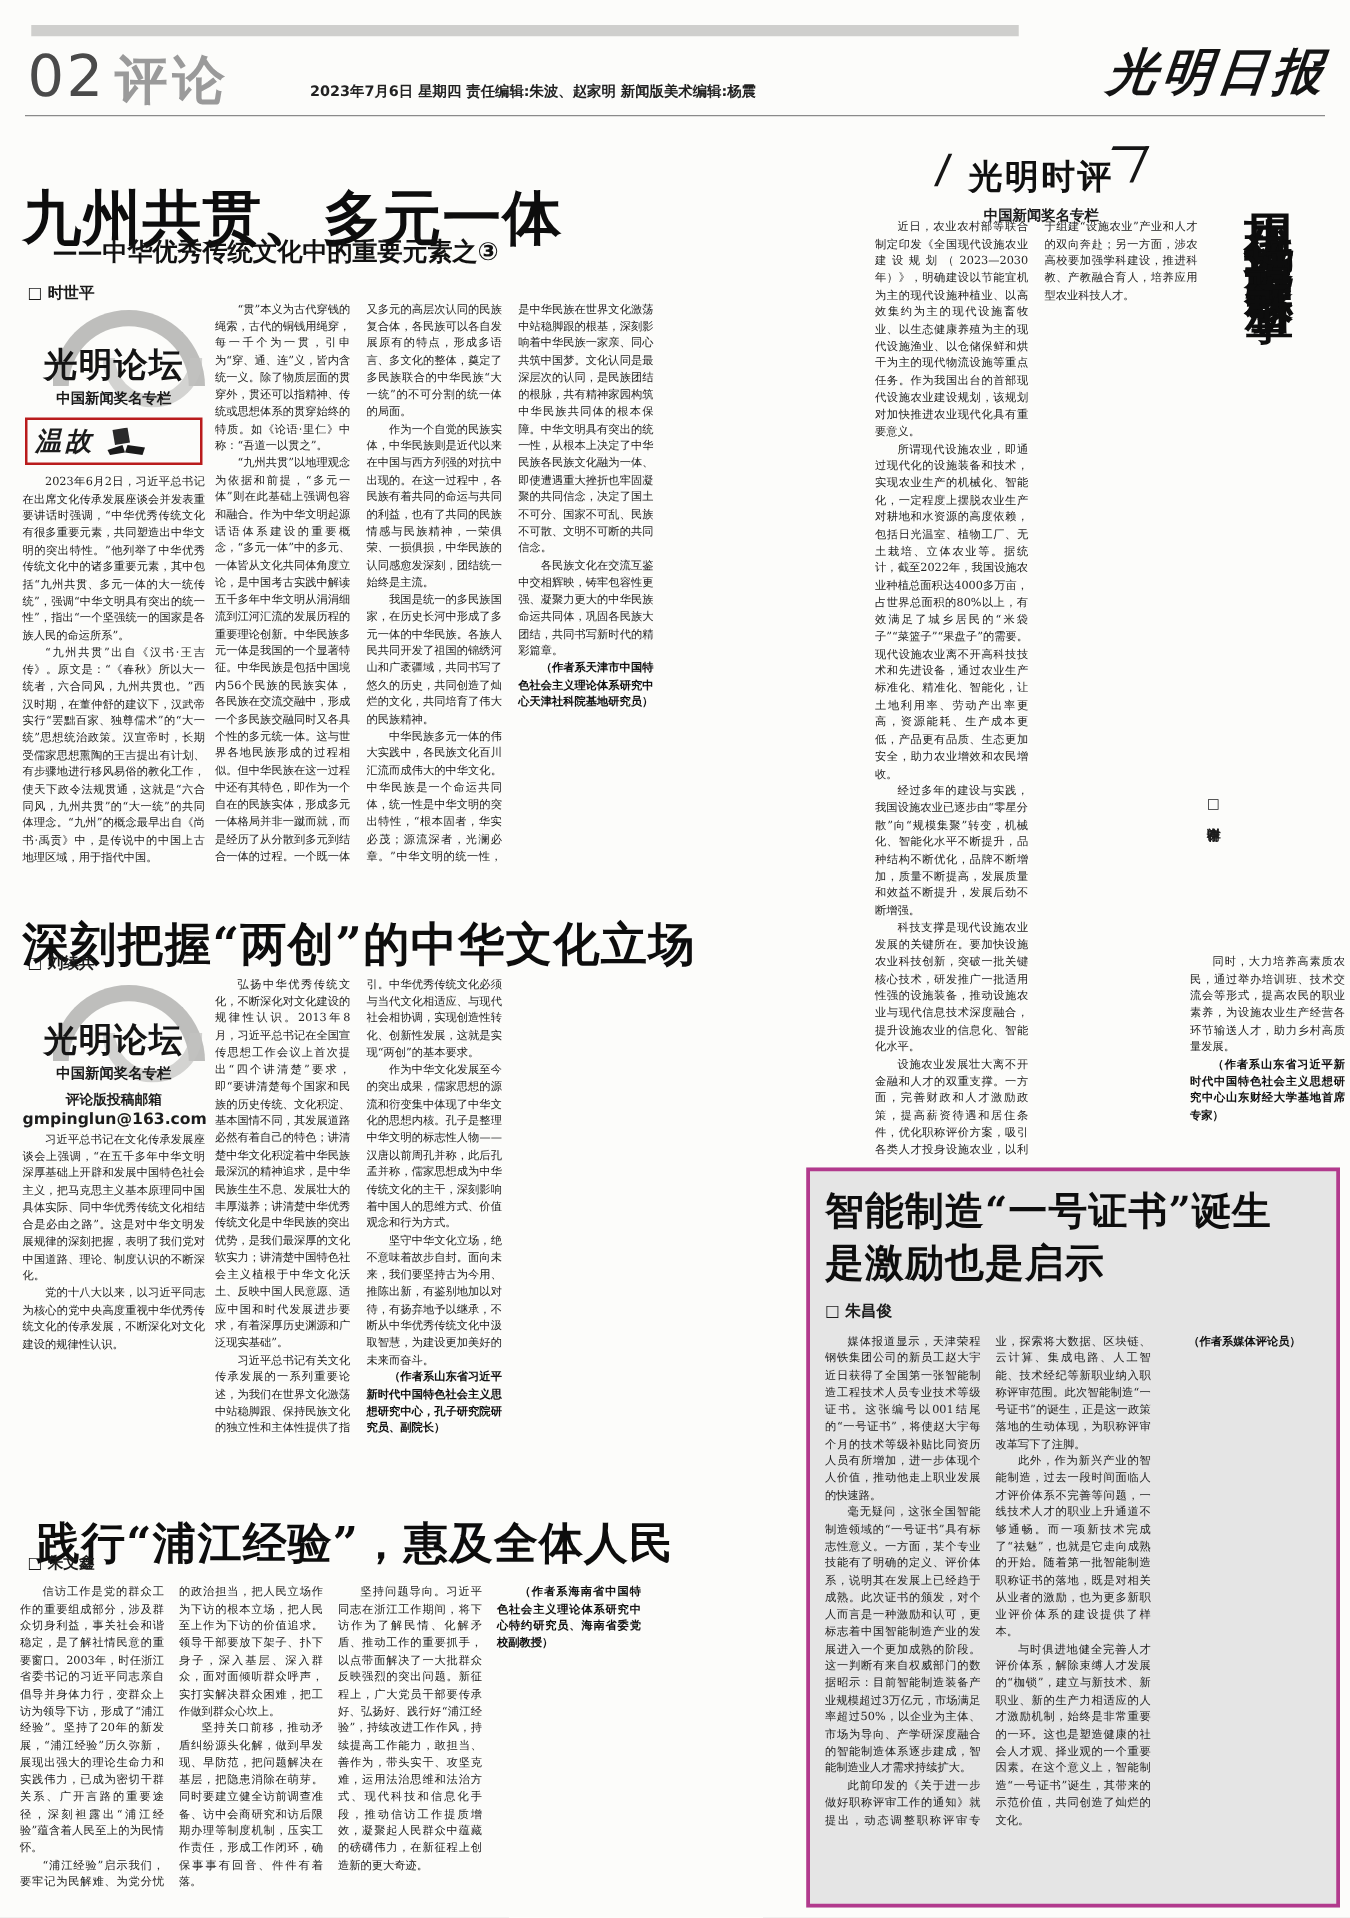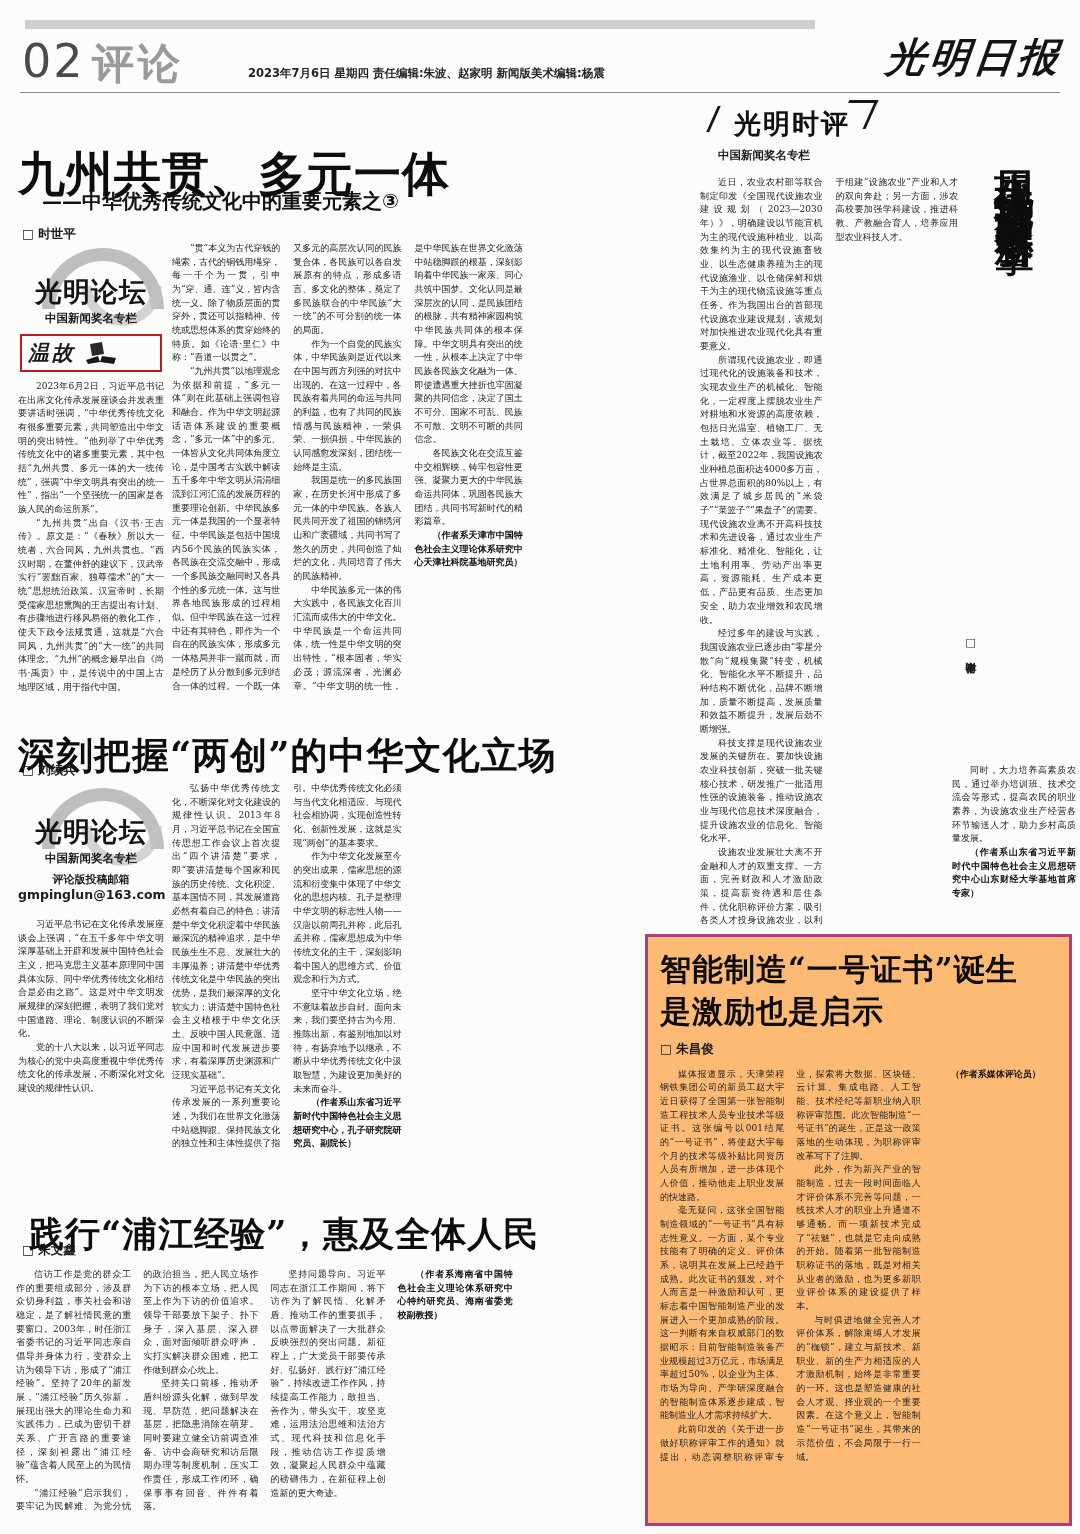--- a/index.html
+++ b/index.html
@@ -46,21 +46,21 @@
         font-family:"DejaVu Sans","Liberation Sans",sans-serif;}
   .wengu{position:relative;margin:8px 2px 8px 2px;border:2px solid #b91c1c;padding:3px 6px;
         display:flex;align-items:center;gap:8px;}
   .wengu .wg-txt{font-size:21px;font-weight:900;font-style:italic;letter-spacing:3px;}
   .mailbox{font-size:11px;font-weight:700;text-align:center;margin-top:6px;
         font-family:"DejaVu Sans","Liberation Sans",sans-serif;}
   .mailaddr{font-size:12.5px;font-weight:800;text-align:left;
         font-family:"DejaVu Sans","Liberation Sans",sans-serif;}
   .sidecol .body-txt{margin-top:8px;}
   
-  .gmsp-badge{left:718px;top:104px;width:230px;text-align:left;}
+  .gmsp-badge{left:718px;top:121px;width:230px;text-align:center;}
   .gmsp-inner{position:relative;display:inline-block;padding:2px 16px 4px 16px;}
   .gmsp-inner::before{content:"";position:absolute;left:-6px;top:2px;width:16px;height:26px;
         border-left:3px solid #161616;transform:skewX(-24deg);}
   .gmsp-inner::after{content:"";position:absolute;right:-6px;top:-4px;width:26px;height:26px;
         border-top:3px solid #161616;border-right:3px solid #161616;transform:skewX(-24deg);}
   .gmsp-title{font-size:27px;font-weight:900;color:#101010;letter-spacing:2px;
         font-family:"DejaVu Sans","Liberation Sans",sans-serif;}
   .gmsp-sub{font-size:11.5px;font-weight:800;margin-top:2px;
         font-family:"DejaVu Sans","Liberation Sans",sans-serif;}
   .a2-body{left:700px;top:176px;width:258px;height:758px;}
@@ -72,21 +72,21 @@
   .a3-title{left:18px;top:700px;font-size:37px;font-weight:900;letter-spacing:1px;color:#0d0d0d;}
   .a3-author{left:22px;top:762px;}
   .sidecol3{left:18px;top:788px;width:146px;height:376px;}
   .a3-body{left:172px;top:782px;width:472px;height:382px;}
   
   .a4-title{left:18px;top:1182px;font-size:35px;font-weight:900;letter-spacing:1px;color:#0d0d0d;margin-left:11px;}
   .a4-author{left:22px;top:1242px;}
   .a4-body{left:16px;top:1268px;width:624px;height:258px;}
   
   .a5-box{left:645px;top:934px;width:427px;height:592px;border:3.5px solid #b23a8d;
-        background:#fdba74;box-sizing:border-box;padding:12px 12px 10px 12px;}
+        background:#e5e5e5;box-sizing:border-box;padding:12px 12px 10px 12px;}
   .a5-title{font-size:31px;font-weight:900;line-height:1.35;color:#0d0d0d;letter-spacing:1px;}
   .a5-author{margin-top:8px;}
   .a5-body{margin-top:10px;width:100%;height:398px;}
   
   .bookicon{width:34px;height:22px;display:inline-block;}
 </style>
 </head>
 <body>
 
 <div class="page">
@@ -167,21 +167,21 @@
 
   <div class="abs sidecol3">
     <div class="forum-badge">
       <div class="arc"></div>
       <div class="arc2"></div>
       <div class="forum-title">光明论坛</div>
       <div class="forum-sub">中国新闻奖名专栏</div>
     </div>
     <div class="mailbox">评论版投稿邮箱</div>
     <div class="mailaddr">gmpinglun@163.com</div>
-    <div class="body-txt" style="margin-top:16px">
+    <div class="body-txt" style="margin-top:4px">
         <p>习近平总书记在文化传承发展座谈会上强调，“在五千多年中华文明深厚基础上开辟和发展中国特色社会主义，把马克思主义基本原理同中国具体实际、同中华优秀传统文化相结合是必由之路”。这是对中华文明发展规律的深刻把握，表明了我们党对中国道路、理论、制度认识的不断深化。</p>
         <p>党的十八大以来，以习近平同志为核心的党中央高度重视中华优秀传统文化的传承发展，不断深化对文化建设的规律性认识。</p>
       </div>
   </div>
 
   <div class="abs a3-body body-txt cols4">
     <div>
         <p>弘扬中华优秀传统文化，不断深化对文化建设的规律性认识。2013年8月，习近平总书记在全国宣传思想工作会议上首次提出“四个讲清楚”要求，即“要讲清楚每个国家和民族的历史传统、文化积淀、基本国情不同，其发展道路必然有着自己的特色；讲清楚中华文化积淀着中华民族最深沉的精神追求，是中华民族生生不息、发展壮大的丰厚滋养；讲清楚中华优秀传统文化是中华民族的突出优势，是我们最深厚的文化软实力；讲清楚中国特色社会主义植根于中华文化沃土、反映中国人民意愿、适应中国和时代发展进步要求，有着深厚历史渊源和广泛现实基础”。</p>
         <p>习近平总书记有关文化传承发展的一系列重要论述，为我们在世界文化激荡中站稳脚跟、保持民族文化的独立性和主体性提供了指引。中华优秀传统文化必须与当代文化相适应、与现代社会相协调，实现创造性转化、创新性发展，这就是实现“两创”的基本要求。</p>
         <p>作为中华文化发展至今的突出成果，儒家思想的源流和衍变集中体现了中华文化的思想内核。孔子是整理中华文明的标志性人物——汉唐以前周孔并称，此后孔孟并称，儒家思想成为中华传统文化的主干，深刻影响着中国人的思维方式、价值观念和行为方式。</p>
@@ -205,19 +205,19 @@
   <div class="abs a5-box">
     <div class="a5-title">智能制造“一号证书”诞生</div>
     <div class="a5-title">是激励也是启示</div>
     <div class="a5-author author">□ 朱昌俊</div>
     <div class="a5-body body-txt cols3">
       <div>
           <p>媒体报道显示，天津荣程钢铁集团公司的新员工赵大宇近日获得了全国第一张智能制造工程技术人员专业技术等级证书。这张编号以001结尾的“一号证书”，将使赵大宇每个月的技术等级补贴比同资历人员有所增加，进一步体现个人价值，推动他走上职业发展的快速路。</p>
           <p>毫无疑问，这张全国智能制造领域的“一号证书”具有标志性意义。一方面，某个专业技能有了明确的定义、评价体系，说明其在发展上已经趋于成熟。此次证书的颁发，对个人而言是一种激励和认可，更标志着中国智能制造产业的发展进入一个更加成熟的阶段。这一判断有来自权威部门的数据昭示：目前智能制造装备产业规模超过3万亿元，市场满足率超过50%，以企业为主体、市场为导向、产学研深度融合的智能制造体系逐步建成，智能制造业人才需求持续扩大。</p>
           <p>此前印发的《关于进一步做好职称评审工作的通知》就提出，动态调整职称评审专业，探索将大数据、区块链、云计算、集成电路、人工智能、技术经纪等新职业纳入职称评审范围。此次智能制造“一号证书”的诞生，正是这一政策落地的生动体现，为职称评审改革写下了注脚。</p>
           <p>此外，作为新兴产业的智能制造，过去一段时间面临人才评价体系不完善等问题，一线技术人才的职业上升通道不够通畅。而一项新技术完成了“祛魅”，也就是它走向成熟的开始。随着第一批智能制造职称证书的落地，既是对相关从业者的激励，也为更多新职业评价体系的建设提供了样本。</p>
-          <p>与时俱进地健全完善人才评价体系，解除束缚人才发展的“枷锁”，建立与新技术、新职业、新的生产力相适应的人才激励机制，始终是非常重要的一环。这也是塑造健康的社会人才观、择业观的一个重要因素。在这个意义上，智能制造“一号证书”诞生，其带来的示范价值，不会局限于一行一域。</p>
+          <p>与时俱进地健全完善人才评价体系，解除束缚人才发展的“枷锁”，建立与新技术、新职业、新的生产力相适应的人才激励机制，始终是非常重要的一环。这也是塑造健康的社会人才观、择业观的一个重要因素。在这个意义上，智能制造“一号证书”诞生，其带来的示范价值，共同创造了灿烂的文化。</p>
         </div>
       <p class="credit">（作者系媒体评论员）</p>
     </div>
   </div>
 
 </div>
 
 </body></html>

